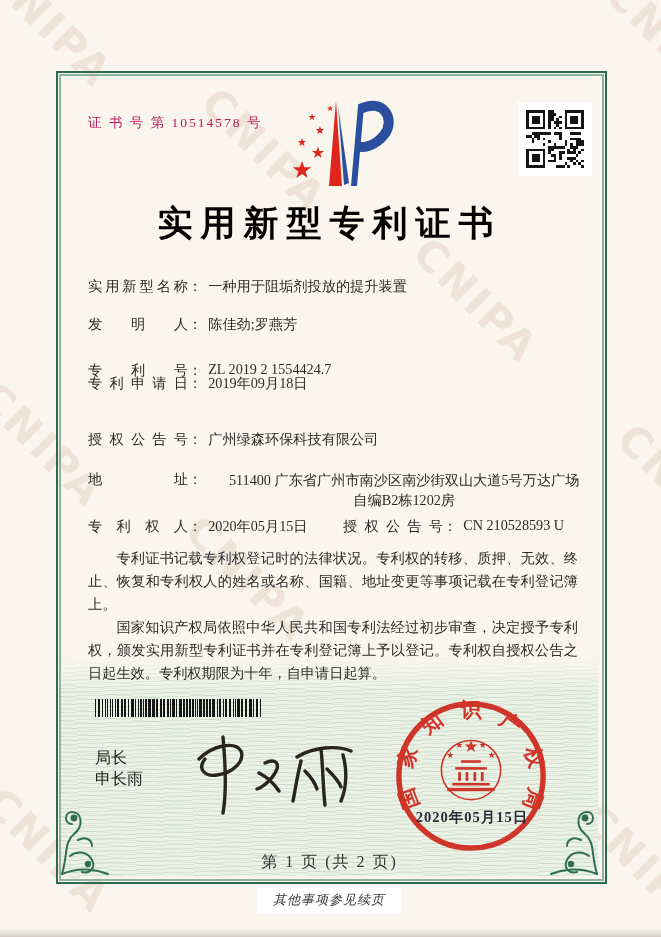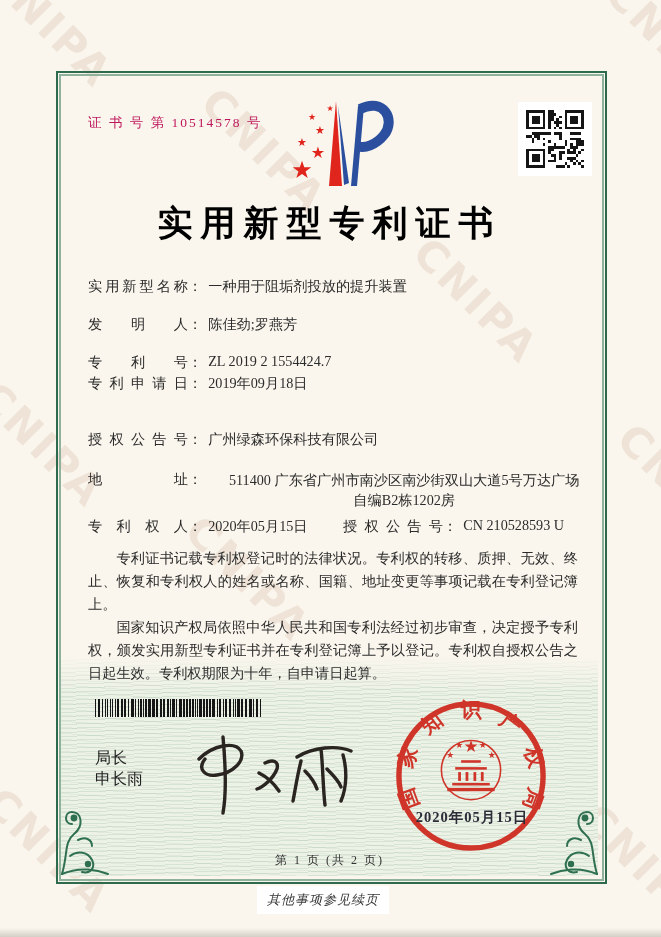--- a/index.html
+++ b/index.html
@@ -61,24 +61,24 @@
   .signoff{position:absolute;left:95px;top:748px;z-index:5;font-size:16px;color:#222;}
   .signoff .name{}
   .signature{position:absolute;left:185px;top:725px;width:180px;height:100px;z-index:5;}
   .seal{position:absolute;left:392px;top:697px;width:158px;height:158px;z-index:5;opacity:0.94;}
   .seal-date{
     position:absolute;left:396px;top:808px;width:152px;text-align:center;z-index:6;
     font-size:14.5px;letter-spacing:1px;color:#2c2c38;font-weight:600;
   }
   .page-num{
     position:absolute;left:56px;top:852px;width:547px;text-align:center;z-index:6;
-    font-size:12px;letter-spacing:2px;color:#333;
+    font-size:16px;letter-spacing:2px;color:#333;
   }
   .cont-note{
-    position:absolute;left:257px;top:886px;width:132px;height:28px;z-index:4;
+    position:absolute;left:257px;top:886px;width:144px;height:28px;z-index:4;
     background:#ffffff;display:flex;align-items:center;justify-content:center;
     font-size:13px;letter-spacing:1px;color:#3a3a3a;font-style:italic;
   }
   .flourish{position:absolute;width:74px;height:84px;z-index:6;}
   .flourish.bl{left:58px;top:792px;}
   .flourish.br{left:527px;top:792px;transform:scaleX(-1);}
   .bottom-edge{
     position:absolute;left:0;bottom:0;width:100%;height:9px;z-index:9;
     background:linear-gradient(rgba(0,0,0,0), rgba(90,88,82,0.25));
   }
@@ -333,21 +333,21 @@
 
 <div class="cert-title">实用新型专利证书</div>
 
 <div class="fields">
   <div class="frow" style="top:0">
     <span class="flabel">实用新型名称</span><span class="fcolon">：</span><span class="fvalue">一种用于阻垢剂投放的提升装置</span>
   </div>
   <div class="frow" style="top:38px">
     <span class="flabel">发明人</span><span class="fcolon">：</span><span class="fvalue">陈佳劲;罗燕芳</span>
   </div>
-  <div class="frow" style="top:76px">
+  <div class="frow" style="top:84px">
     <span class="flabel">专利号</span><span class="fcolon">：</span><span class="fvalue">ZL 2019 2 1554424.7</span>
   </div>
   <div class="frow" style="top:97px">
     <span class="flabel">专利申请日</span><span class="fcolon">：</span><span class="fvalue">2019年09月18日</span>
   </div>
   <div class="frow" style="top:153px">
     <span class="flabel">授权公告号</span><span class="fcolon">：</span><span class="fvalue">广州绿森环保科技有限公司</span>
   </div>
   <div class="frow" style="top:193px">
     <span class="flabel">地址</span><span class="fcolon">：</span><span class="addr-wrap"><span>511400 广东省广州市南沙区南沙街双山大道5号万达广场</span><br><span>自编B2栋1202房</span></span>

